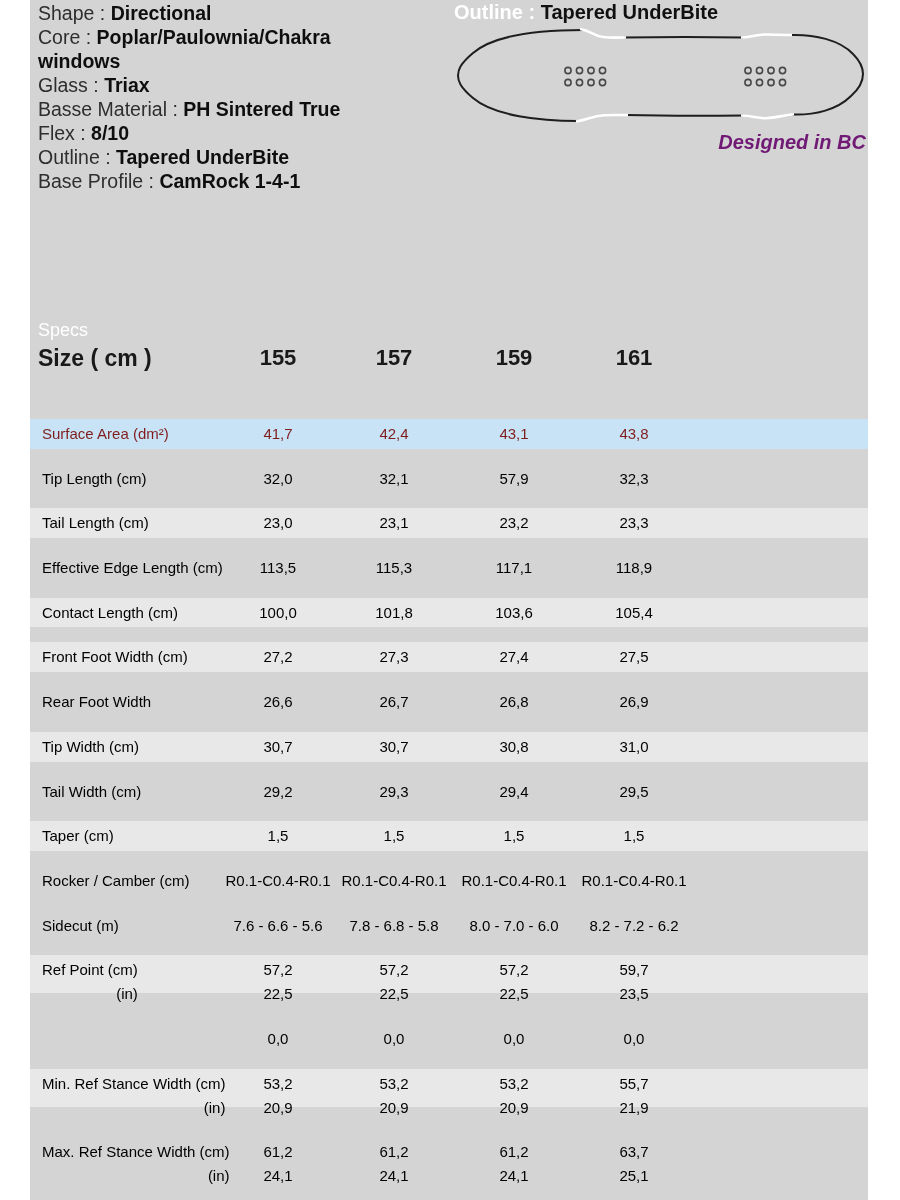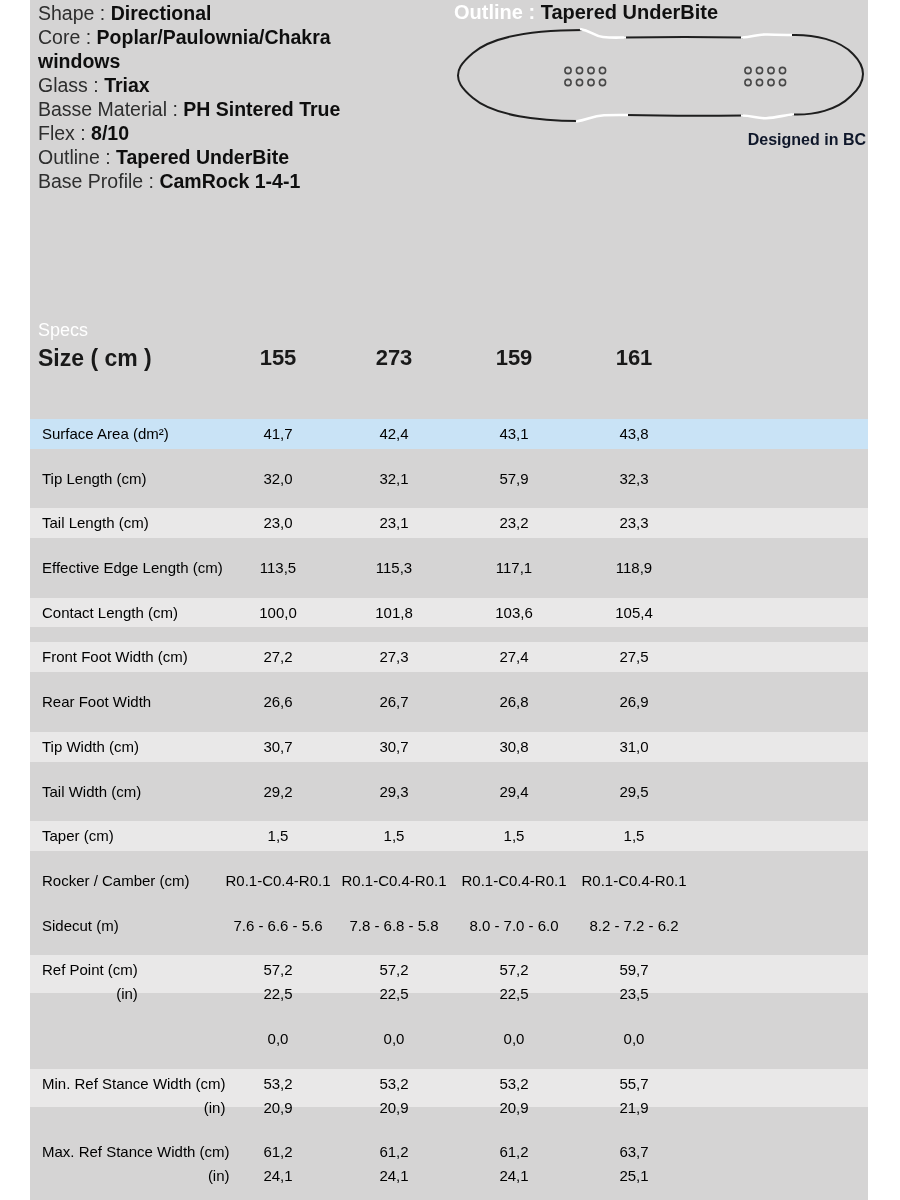--- a/index.html
+++ b/index.html
@@ -10,39 +10,39 @@
 
   
   .info-block { position:absolute; left:8px; top:1px; width:362px;
     font-size:19.5px; line-height:24px; color:#2e2e2e; }
   .info-value { font-weight:bold; color:#0e0e0e; }
 
   
   .outline-header { position:absolute; left:424px; top:1px; font-size:20px; font-weight:bold;
     white-space:nowrap; color:#101010; }
   .outline-header .wlabel { color:#ffffff; }
-  .designed-in { position:absolute; right:2px; top:131px; font-size:16px; font-weight:bold; color:#0f172a; }
+  .designed-in { position:absolute; right:2px; top:131px; font-size:20px; font-weight:bold; color:#701a75;font-style:italic; }
 
   .board-svg { position:absolute; left:420px; top:24px; }
 
   
   .specs-title { position:absolute; left:8px; top:320px; font-size:18px; font-weight:normal; color:#ffffff; }
   .size-header { position:absolute; left:8px; top:345px; font-size:23px; font-weight:bold; color:#191919; }
   .size-col { position:absolute; top:345px; width:110px; text-align:center;
     font-size:22px; font-weight:bold; color:#191919; }
 
   
   #rows { position:absolute; left:0; top:377px; width:838px; }
   .row { position:relative; height:39.7px; color:#000000; }
   .row.double { height:63.7px; }
   .band { position:relative; margin-top:5px; height:29.7px; width:100%; }
   .row.double .band { height:38px; }
   .row.stripe .band { background:#e9e8e8; }
   .row.highlight .band { background:#c9e3f6; }
-  .row.highlight { color:#000000;margin-top:42px; }
+  .row.highlight { color:#7f1d1d;margin-top:42px; }
   .rlabel { position:absolute; left:12px; top:0; font-size:15px; line-height:29.7px; white-space:nowrap; }
   .row.double .rlabel { line-height:24px; padding-top:3px; }
   .rlabel .l2 { text-align:right; }
   .val { position:absolute; top:0; width:110px; text-align:center; font-size:15px; line-height:29.7px; }
   .row.double .val { line-height:24px; padding-top:3px; }
 </style>
 </head>
 <body>
 
 <div id="page">
@@ -98,21 +98,21 @@
           <circle cx="321" cy="58.5" r="3.1"></circle>
           <circle cx="332.5" cy="58.5" r="3.1"></circle>
       </g>
     </svg>
 
     <div class="designed-in">Designed in BC</div>
 
     <div class="specs-title">Specs</div>
     <div class="size-header">Size ( cm )</div>
     <div class="size-col" style="left:193px;">155</div>
-    <div class="size-col" style="left:309px;">273</div>
+    <div class="size-col" style="left:309px;">157</div>
     <div class="size-col" style="left:429px;">159</div>
     <div class="size-col" style="left:549px;">161</div>
 
     <div id="rows">
         <div class="row highlight">
           <div class="band">
             <div class="rlabel">Surface Area (dm²)</div>
             <div class="val" style="left: 193px;">41,7</div>
             <div class="val" style="left: 309px;">42,4</div>
             <div class="val" style="left: 429px;">43,1</div>

